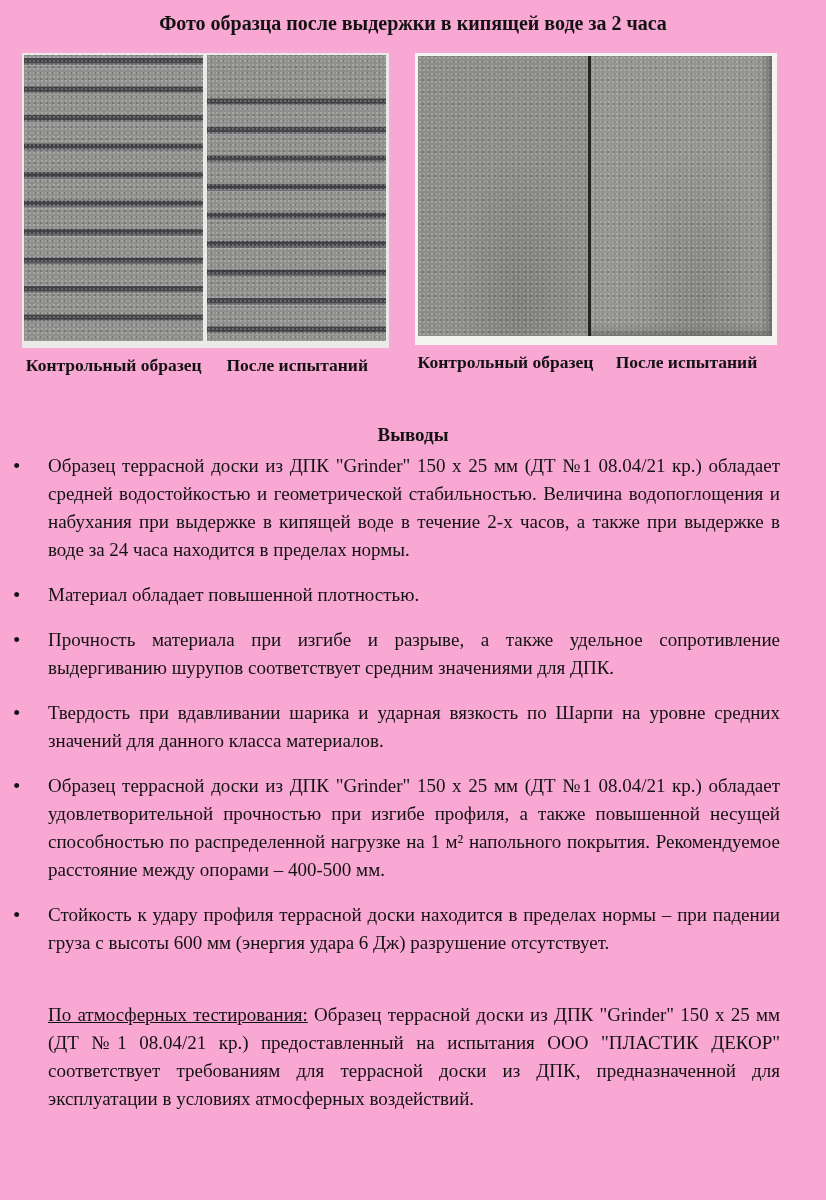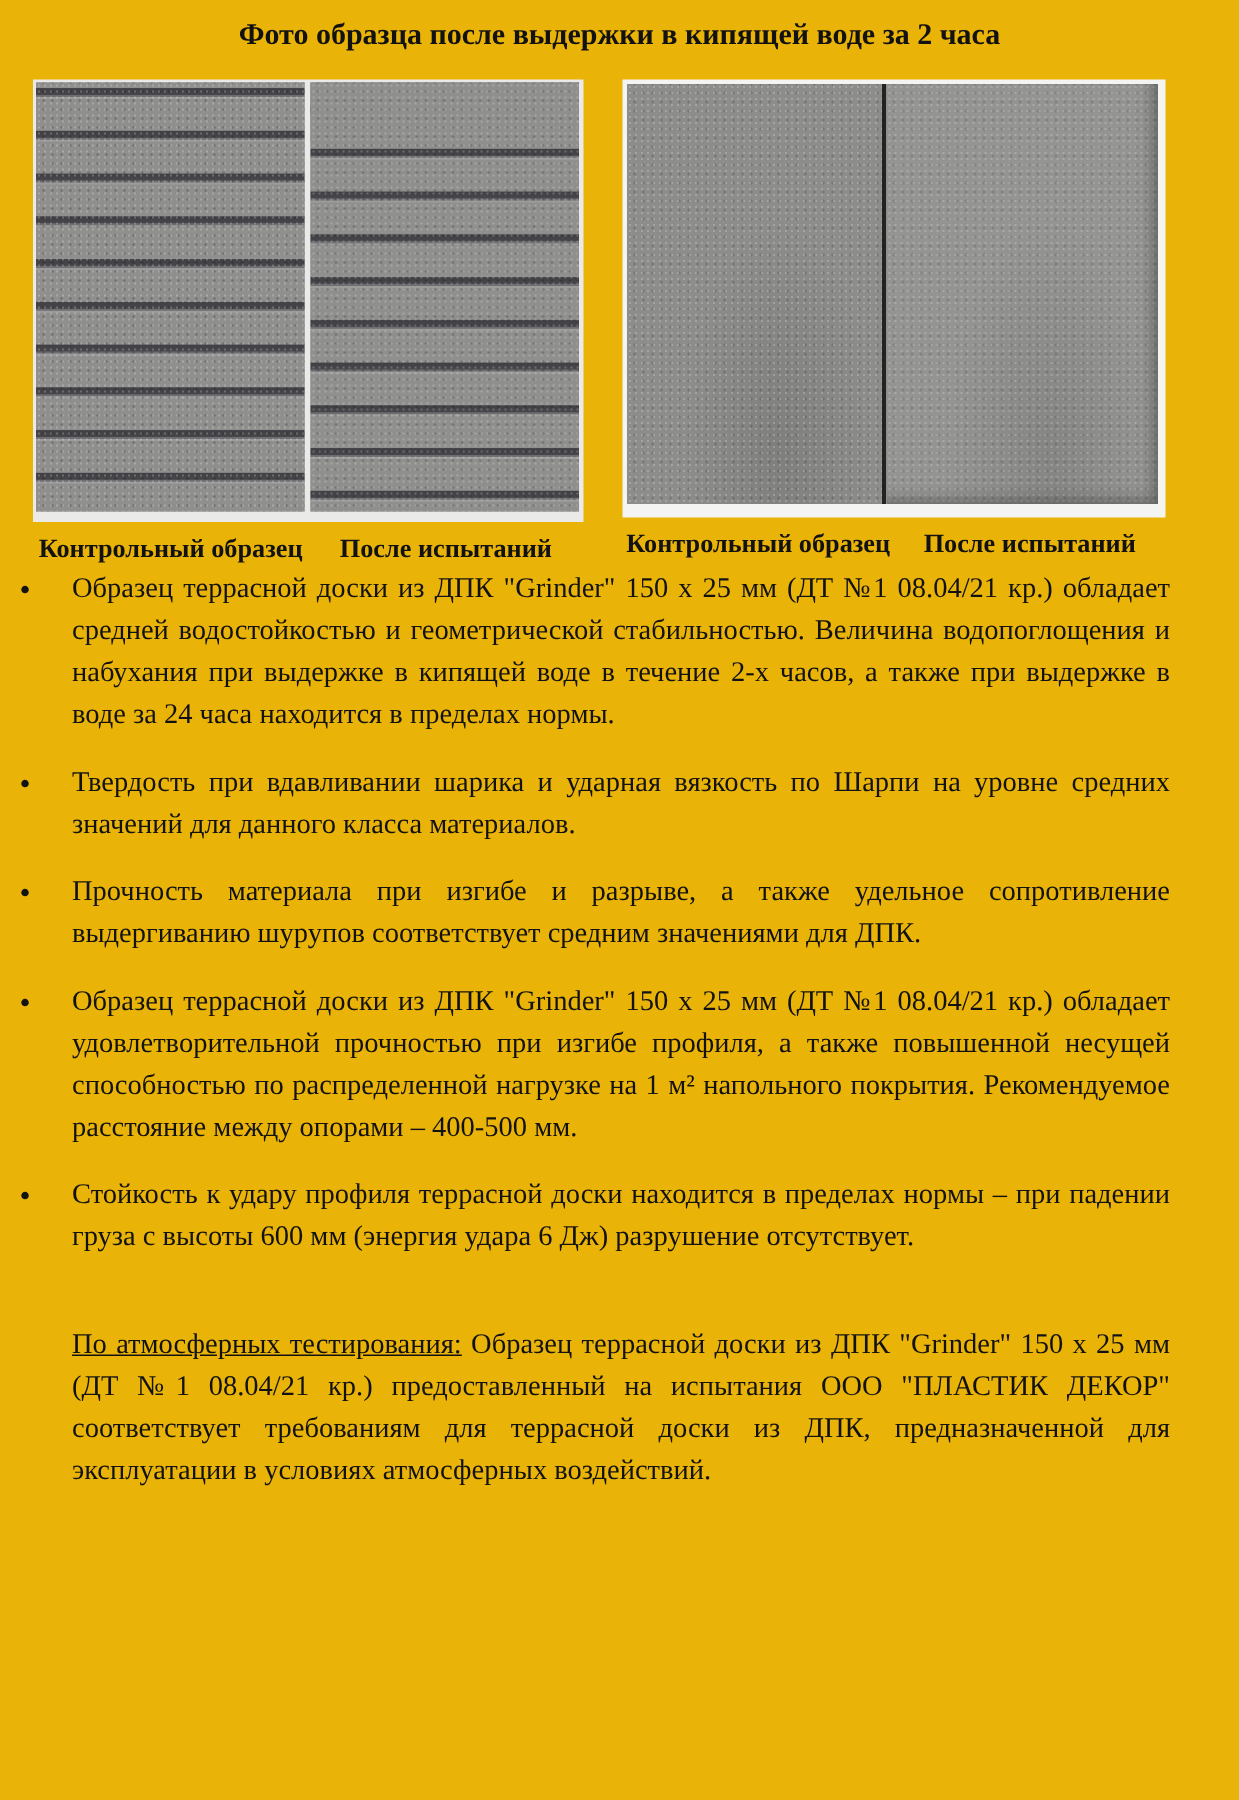--- a/index.html
+++ b/index.html
@@ -1,20 +1,20 @@
 <!DOCTYPE html>
 <html lang="ru"><head>
 <meta charset="utf-8">
 <style>
   html,body{margin:0;padding:0;background:#888;}
   .page{
     position:relative;
     width:826px;height:1200px;
     margin:0 auto;
-    background:#eab308;
+    background:#f9a8d4;
     overflow:hidden;
     color:#121212;
     font-family:"Liberation Serif","DejaVu Serif",serif;
     font-size:19px;line-height:28px;
   }
   
   .doc-title{
     padding-top:9px;
     text-align:center;
     font-weight:bold;
@@ -135,33 +135,38 @@
         <div class="board-divider"></div>
         <div class="board-flat board-flat-b"></div>
       </div>
       <div class="captions">
         <span>Контрольный образец</span>
         <span>После испытаний</span>
       </div>
     </figure>
   </div>
 
+  <div class="conclusions-heading">Выводы</div>
 
   <ul class="bullets">
     <li>
       <span class="dot"></span>
       <span>Образец террасной доски из ДПК "Grinder" 150 х 25 мм (ДТ №1 08.04/21 кр.) обладает средней водостойкостью и геометрической стабильностью. Величина водопоглощения и набухания при выдержке в кипящей воде в течение 2-х часов, а также при выдержке в воде за 24 часа находится в пределах нормы.</span>
     </li>
     <li>
       <span class="dot"></span>
-      <span>Твердость при вдавливании шарика и ударная вязкость по Шарпи на уровне средних значений для данного класса материалов.</span>
+      <span>Материал обладает повышенной плотностью.</span>
     </li>
     <li>
       <span class="dot"></span>
       <span>Прочность материала при изгибе и разрыве, а также удельное сопротивление выдергиванию шурупов соответствует средним значениями для ДПК.</span>
+    </li>
+    <li>
+      <span class="dot"></span>
+      <span>Твердость при вдавливании шарика и ударная вязкость по Шарпи на уровне средних значений для данного класса материалов.</span>
     </li>
     <li>
       <span class="dot"></span>
       <span>Образец террасной доски из ДПК "Grinder" 150 х 25 мм (ДТ №1 08.04/21 кр.) обладает удовлетворительной прочностью при изгибе профиля, а также повышенной несущей способностью по распределенной нагрузке на 1 м² напольного покрытия. Рекомендуемое расстояние между опорами – 400-500 мм.</span>
     </li>
     <li>
       <span class="dot"></span>
       <span>Стойкость к удару профиля террасной доски находится в пределах нормы – при падении груза с высоты 600 мм (энергия удара 6 Дж) разрушение отсутствует.</span>
     </li>
   </ul>

